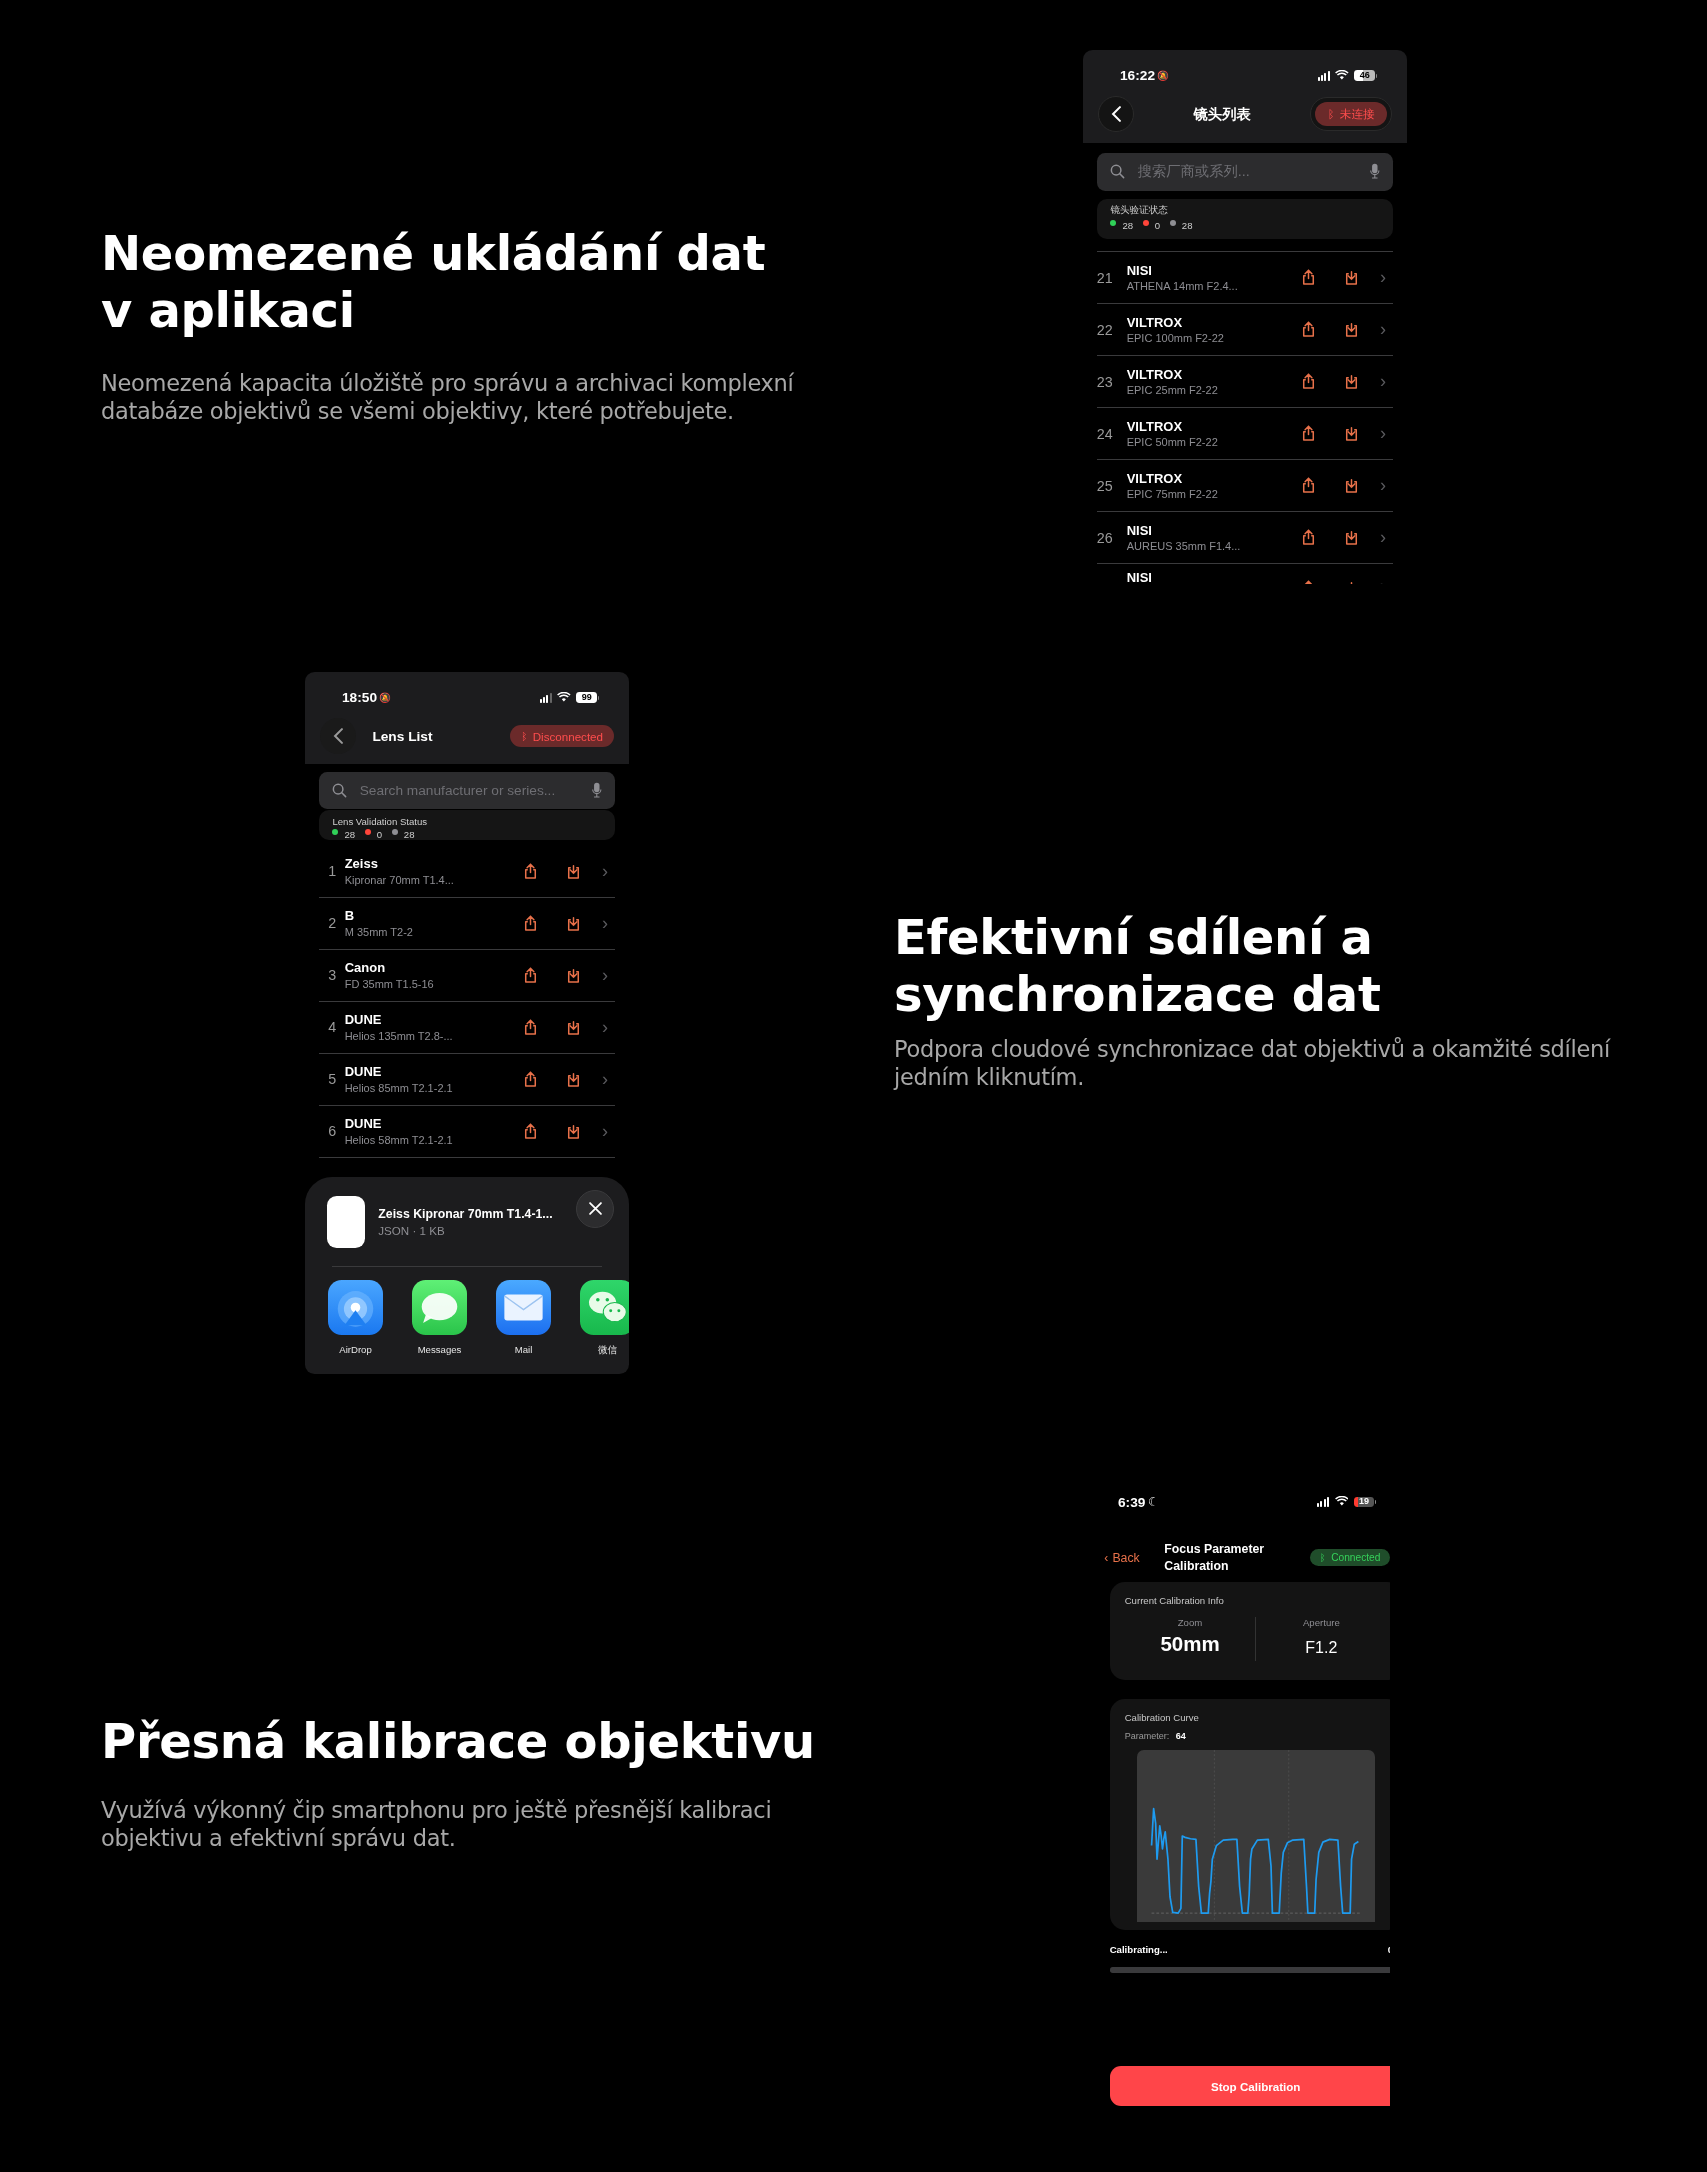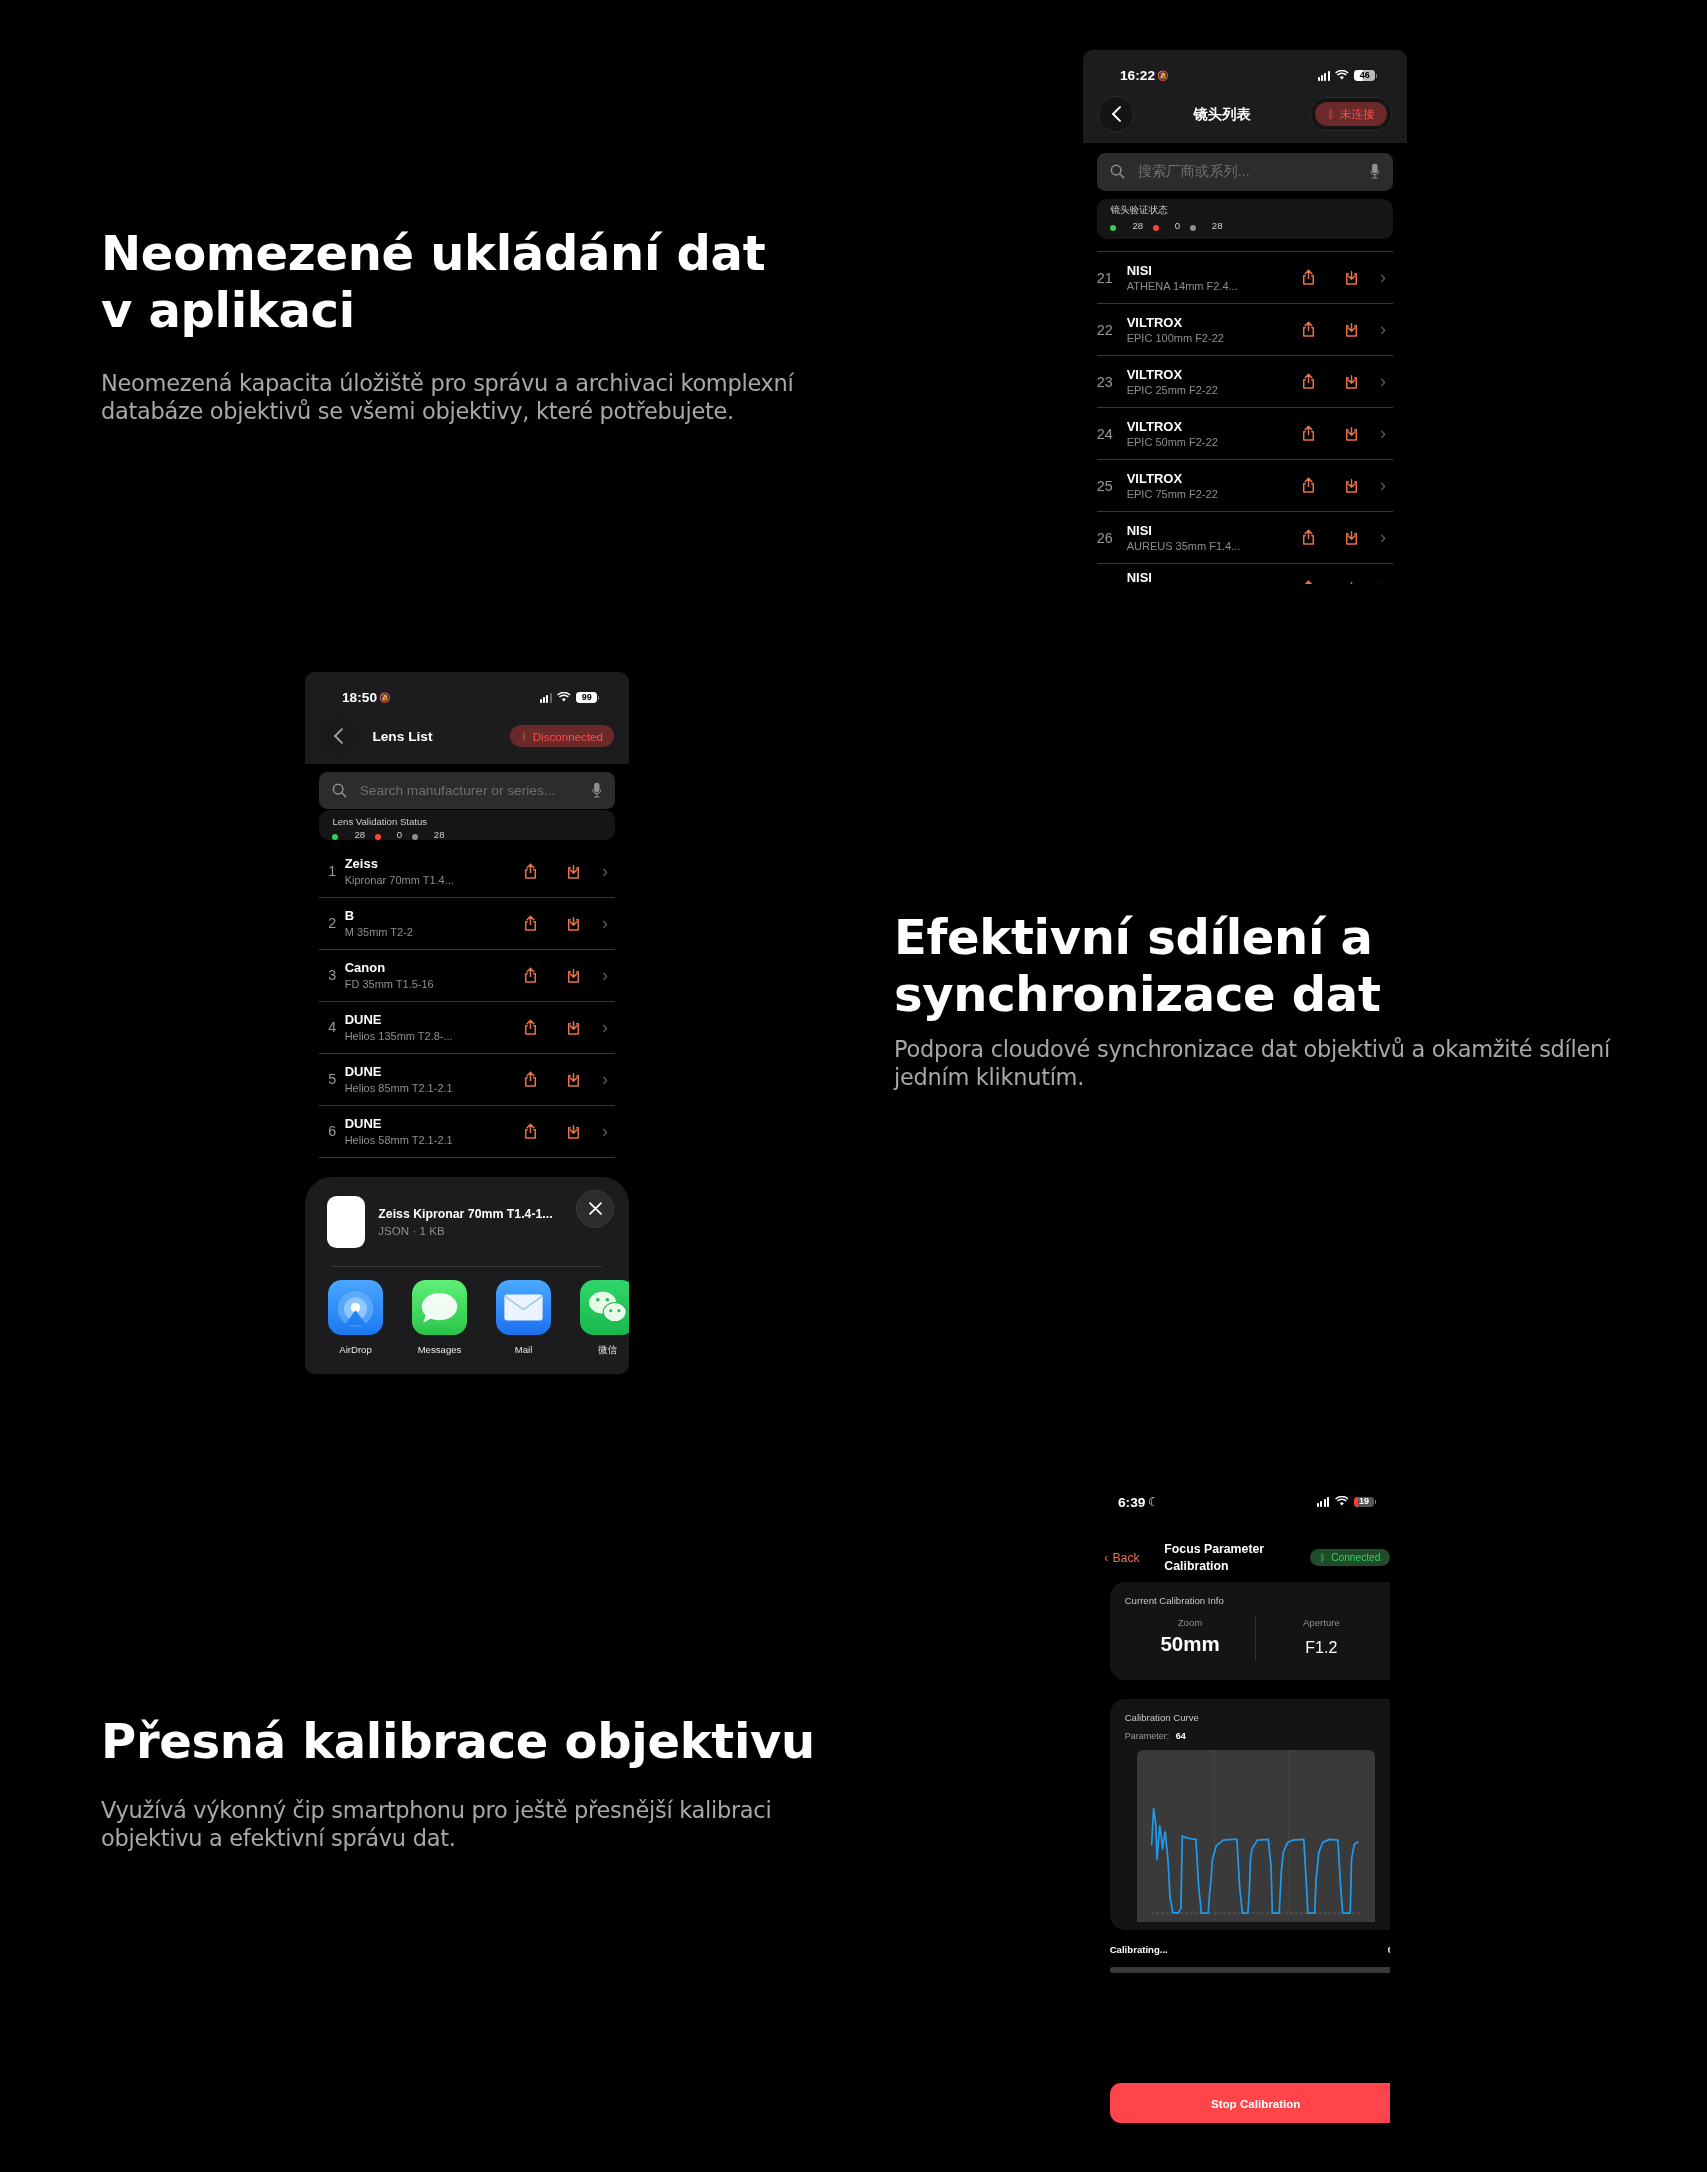--- a/index.html
+++ b/index.html
@@ -23,21 +23,21 @@
   .nav-header { background: #1c1c1e; }
   .back-circle { width: 36px; height: 36px; border-radius: 50%; background: #141414; border: 0.7px solid #2a2a2a; display: flex; align-items: center; justify-content: center; }
   .pill { display: inline-flex; align-items: center; gap: 5.5px; border-radius: 13.7px; font-size: 11.6px; }
   .pill.red { background: #6b2a2a; color: #ff4d4d; }
   .pill.green { background: #1f4d2a; color: #35d05a; }
 
   .search-box { background: #2c2c2e; border-radius: 8.2px; display: flex; align-items: center; color: #6e6e73; }
   .validation-card { background: #151515; border-radius: 10px; }
   .vc-title { color: #cfcfcf; font-size: 9.6px; }
   .vc-stats { display: flex; gap: 9.6px; font-size: 9.6px; color: #cfcfcf; margin-top: 2.7px; }
-  .vc-stats span { display: inline-flex; align-items: flex-end; gap: 16px; }
+  .vc-stats span { display: inline-flex; align-items: flex-start; gap: 6px; }
   .dot { width: 6.1px; height: 6.1px; border-radius: 50%; display: inline-block; }
 
   .lens-row { display: flex; align-items: center; border-bottom: 1.4px solid #3a3a3c; }
   .lens-num { color: #9a9a9a; font-size: 14.3px; width: 30px; }
   .lens-text { flex: 1; }
   .lens-brand { font-weight: bold; font-size: 13px; color: #fff; }
   .lens-model { font-size: 11px; color: #8e8e93; margin-top: 2.7px; }
   .lens-icon { width: 20.5px; height: 20.5px; display: flex; align-items: center; justify-content: center; }
   .chev { color: #5a5a5e; font-size: 18px; width: 20.5px; text-align: center; }
 
@@ -616,15 +616,15 @@
   </div>
 
   <div style="margin:13.7px 0 0 13.7px; width:292px;">
     <div style="display:flex; justify-content:space-between; font-size:9.6px; font-weight:bold;">
       <span>Calibrating...</span>
       <span>0%</span>
     </div>
     <div style="height:5.5px; background:#3a3a3c; border-radius:2.7px; margin-top:12.3px;"></div>
   </div>
 
-  <button style="position:absolute; left:13.7px; top:594px; width:292px; height:40px; border:none; border-radius:11px; background:#ff4549; color:#fff; font-size:11.6px; font-weight:bold; font-family:'Liberation Sans', sans-serif;">Stop Calibration</button>
+  <button style="position:absolute; left:13.7px; top:577px; width:292px; height:40px; border:none; border-radius:11px; background:#ff4549; color:#fff; font-size:11.6px; font-weight:bold; font-family:'Liberation Sans', sans-serif;">Stop Calibration</button>
 </div>
 
 
 </body></html>

